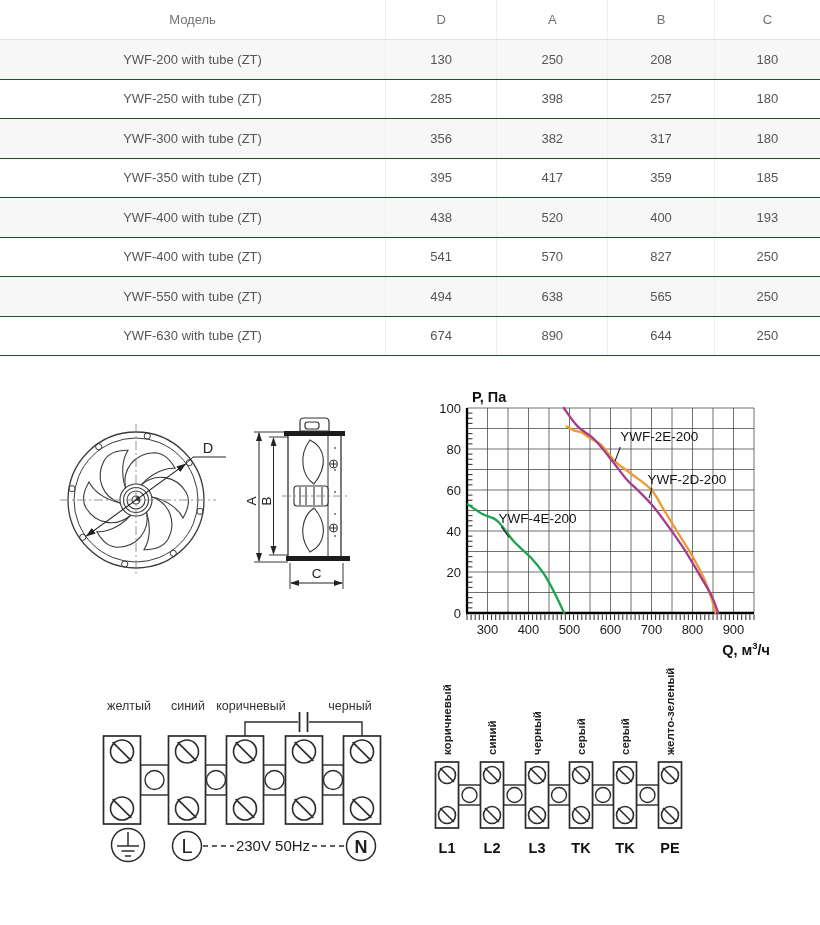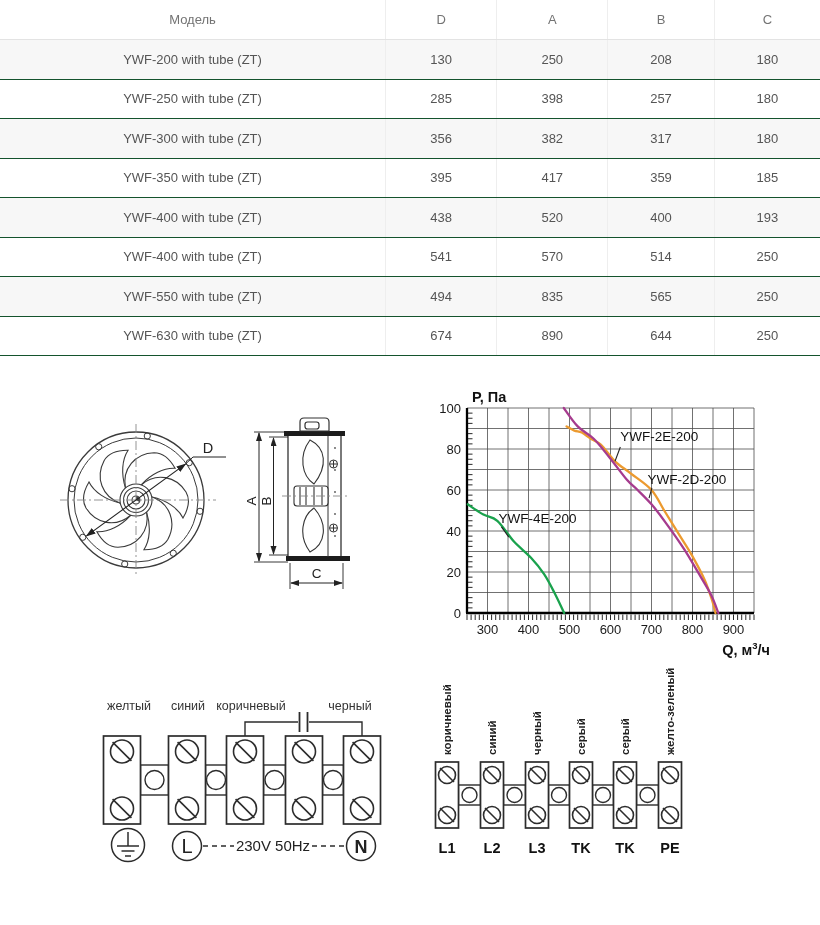--- a/index.html
+++ b/index.html
@@ -76,27 +76,27 @@
           <td>YWF-400 with tube (ZT)</td>
           <td>438</td>
           <td>520</td>
           <td>400</td>
           <td>193</td>
         </tr>
         <tr>
           <td>YWF-400 with tube (ZT)</td>
           <td>541</td>
           <td>570</td>
-          <td>514</td>
+          <td>827</td>
           <td>250</td>
         </tr>
         <tr>
           <td>YWF-550 with tube (ZT)</td>
           <td>494</td>
-          <td>835</td>
+          <td>638</td>
           <td>565</td>
           <td>250</td>
         </tr>
         <tr>
           <td>YWF-630 with tube (ZT)</td>
           <td>674</td>
           <td>890</td>
           <td>644</td>
           <td>250</td>
         </tr>

